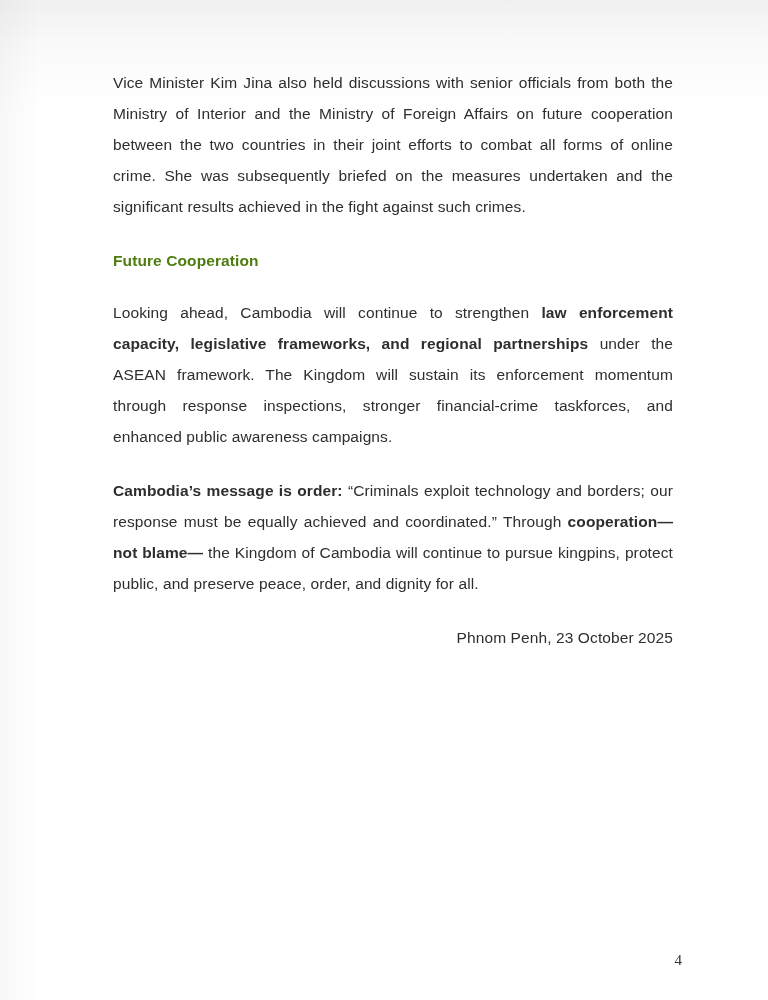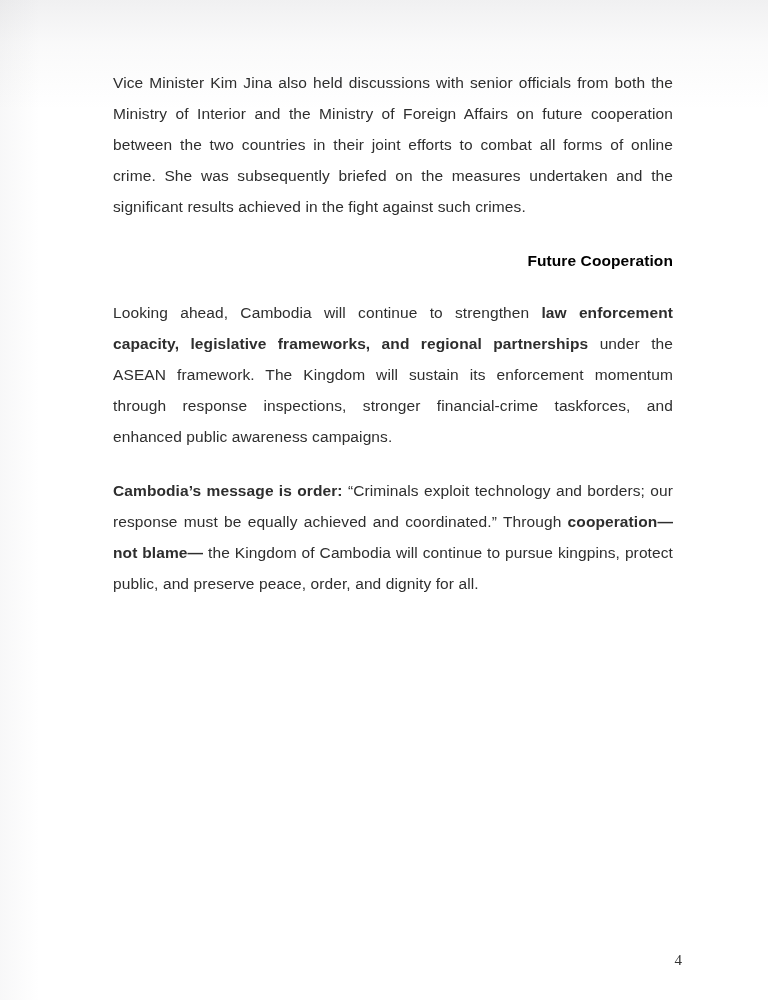--- a/index.html
+++ b/index.html
@@ -43,23 +43,23 @@
     margin: 8px;
     font-size: 15.5px;
     line-height: 31px;
     font-weight: normal;
     text-align: justify;
     letter-spacing: 0.1px;
   }
   .content p { margin-bottom: 23px; }
   .content h2 {
     font-weight: bold;
-    text-align: right;
+    text-align: left;
     margin-bottom: 21px;
-    color: #000000;
+    color: #4d7c0f;
   }
   .bold { font-weight: bold; }
   .dateline {
     text-align: right !important;
     margin-top: 34px;
   }
   .page-number {
     position: absolute;
     right: 86px;
     bottom: 31px;
@@ -70,15 +70,16 @@
 </style>
 </head>
 <body>
 
 <div class="page">
   <div class="content">
     <p><span>Vice Minister Kim Jina also held discussions with senior officials from both the Ministry of Interior and the Ministry of Foreign Affairs on future cooperation between the two countries in their joint efforts to combat all forms of online crime. She was subsequently briefed on the measures undertaken and the significant results achieved in the fight against such crimes.</span></p>
     <h2><span class="bold">Future Cooperation</span></h2>
     <p><span>Looking ahead, Cambodia will continue to strengthen </span><span class="bold">law enforcement capacity, legislative frameworks, and regional partnerships</span><span> under the ASEAN framework. The Kingdom will sustain its enforcement momentum through response inspections, stronger financial-crime taskforces, and enhanced public awareness campaigns.</span></p>
     <p><span class="bold">Cambodia’s message is order:</span><span> “Criminals exploit technology and borders; our response must be equally achieved and coordinated.” Through </span><span class="bold">cooperation—not blame—</span><span> the Kingdom of Cambodia will continue to pursue kingpins, protect public, and preserve peace, order, and dignity for all.</span></p>
+    <p class="dateline">Phnom Penh, 23 October 2025</p>
   </div>
   <div class="page-number">4</div>
 </div>
 
 </body></html>

